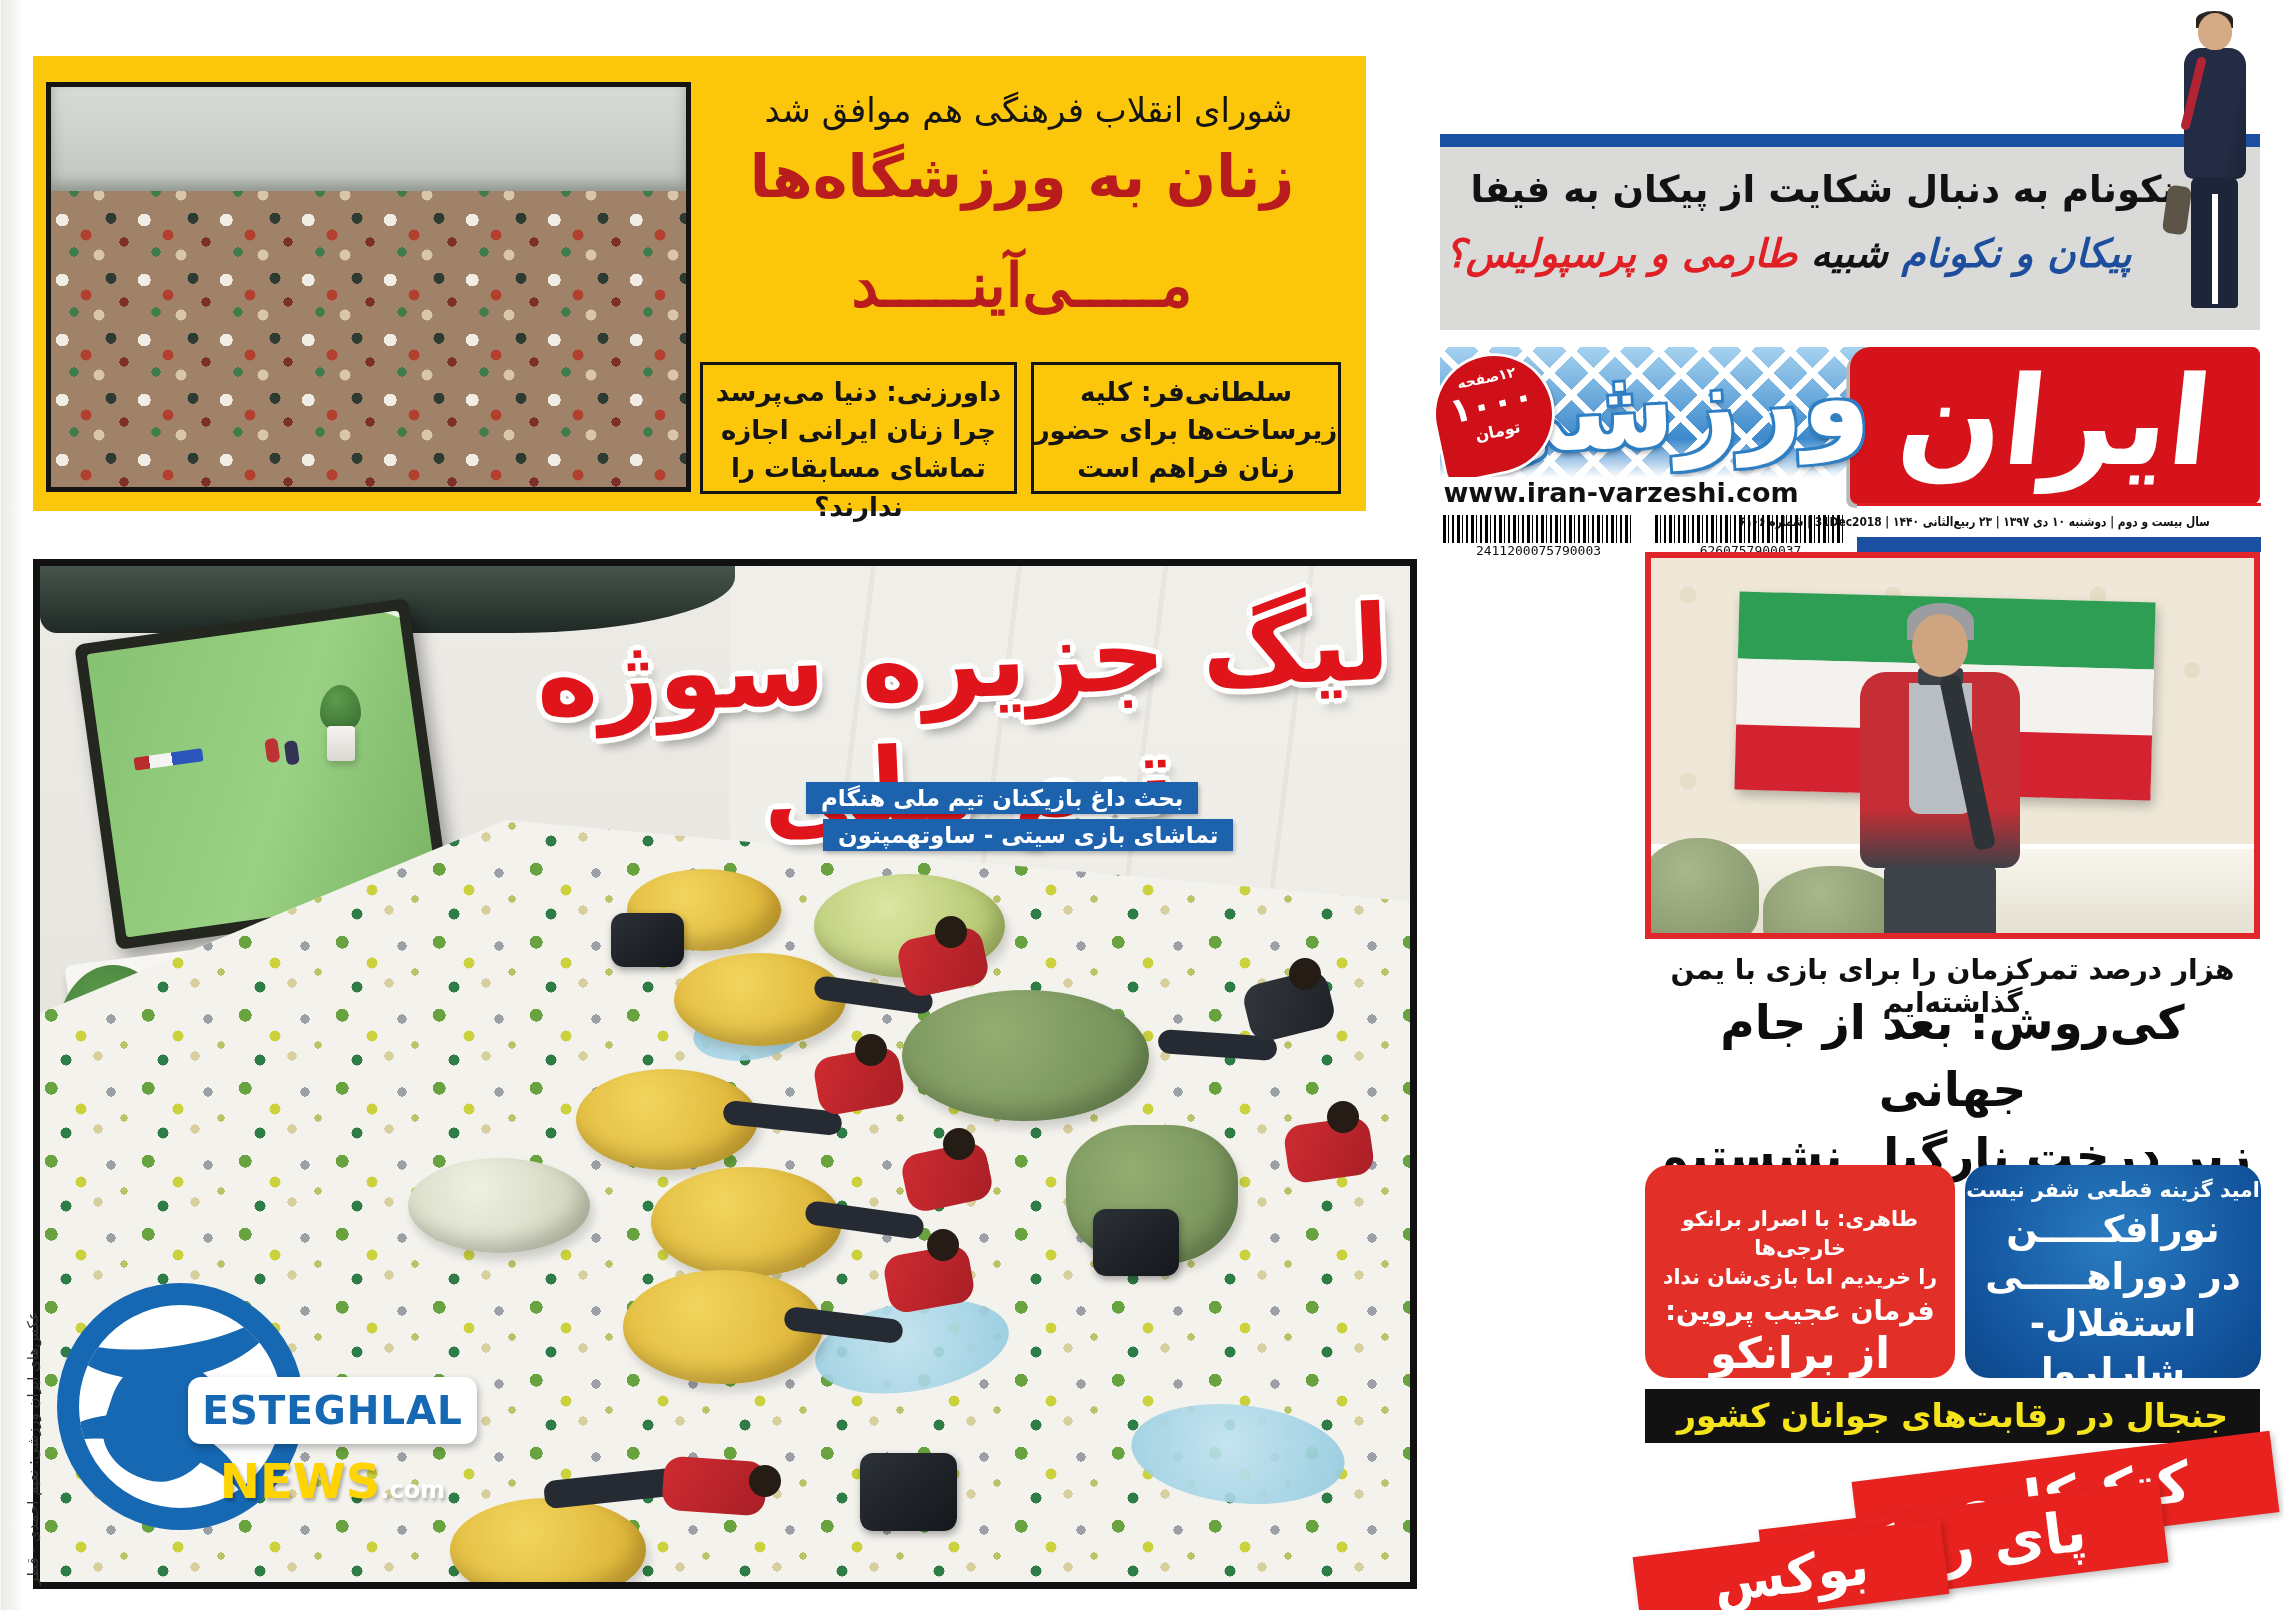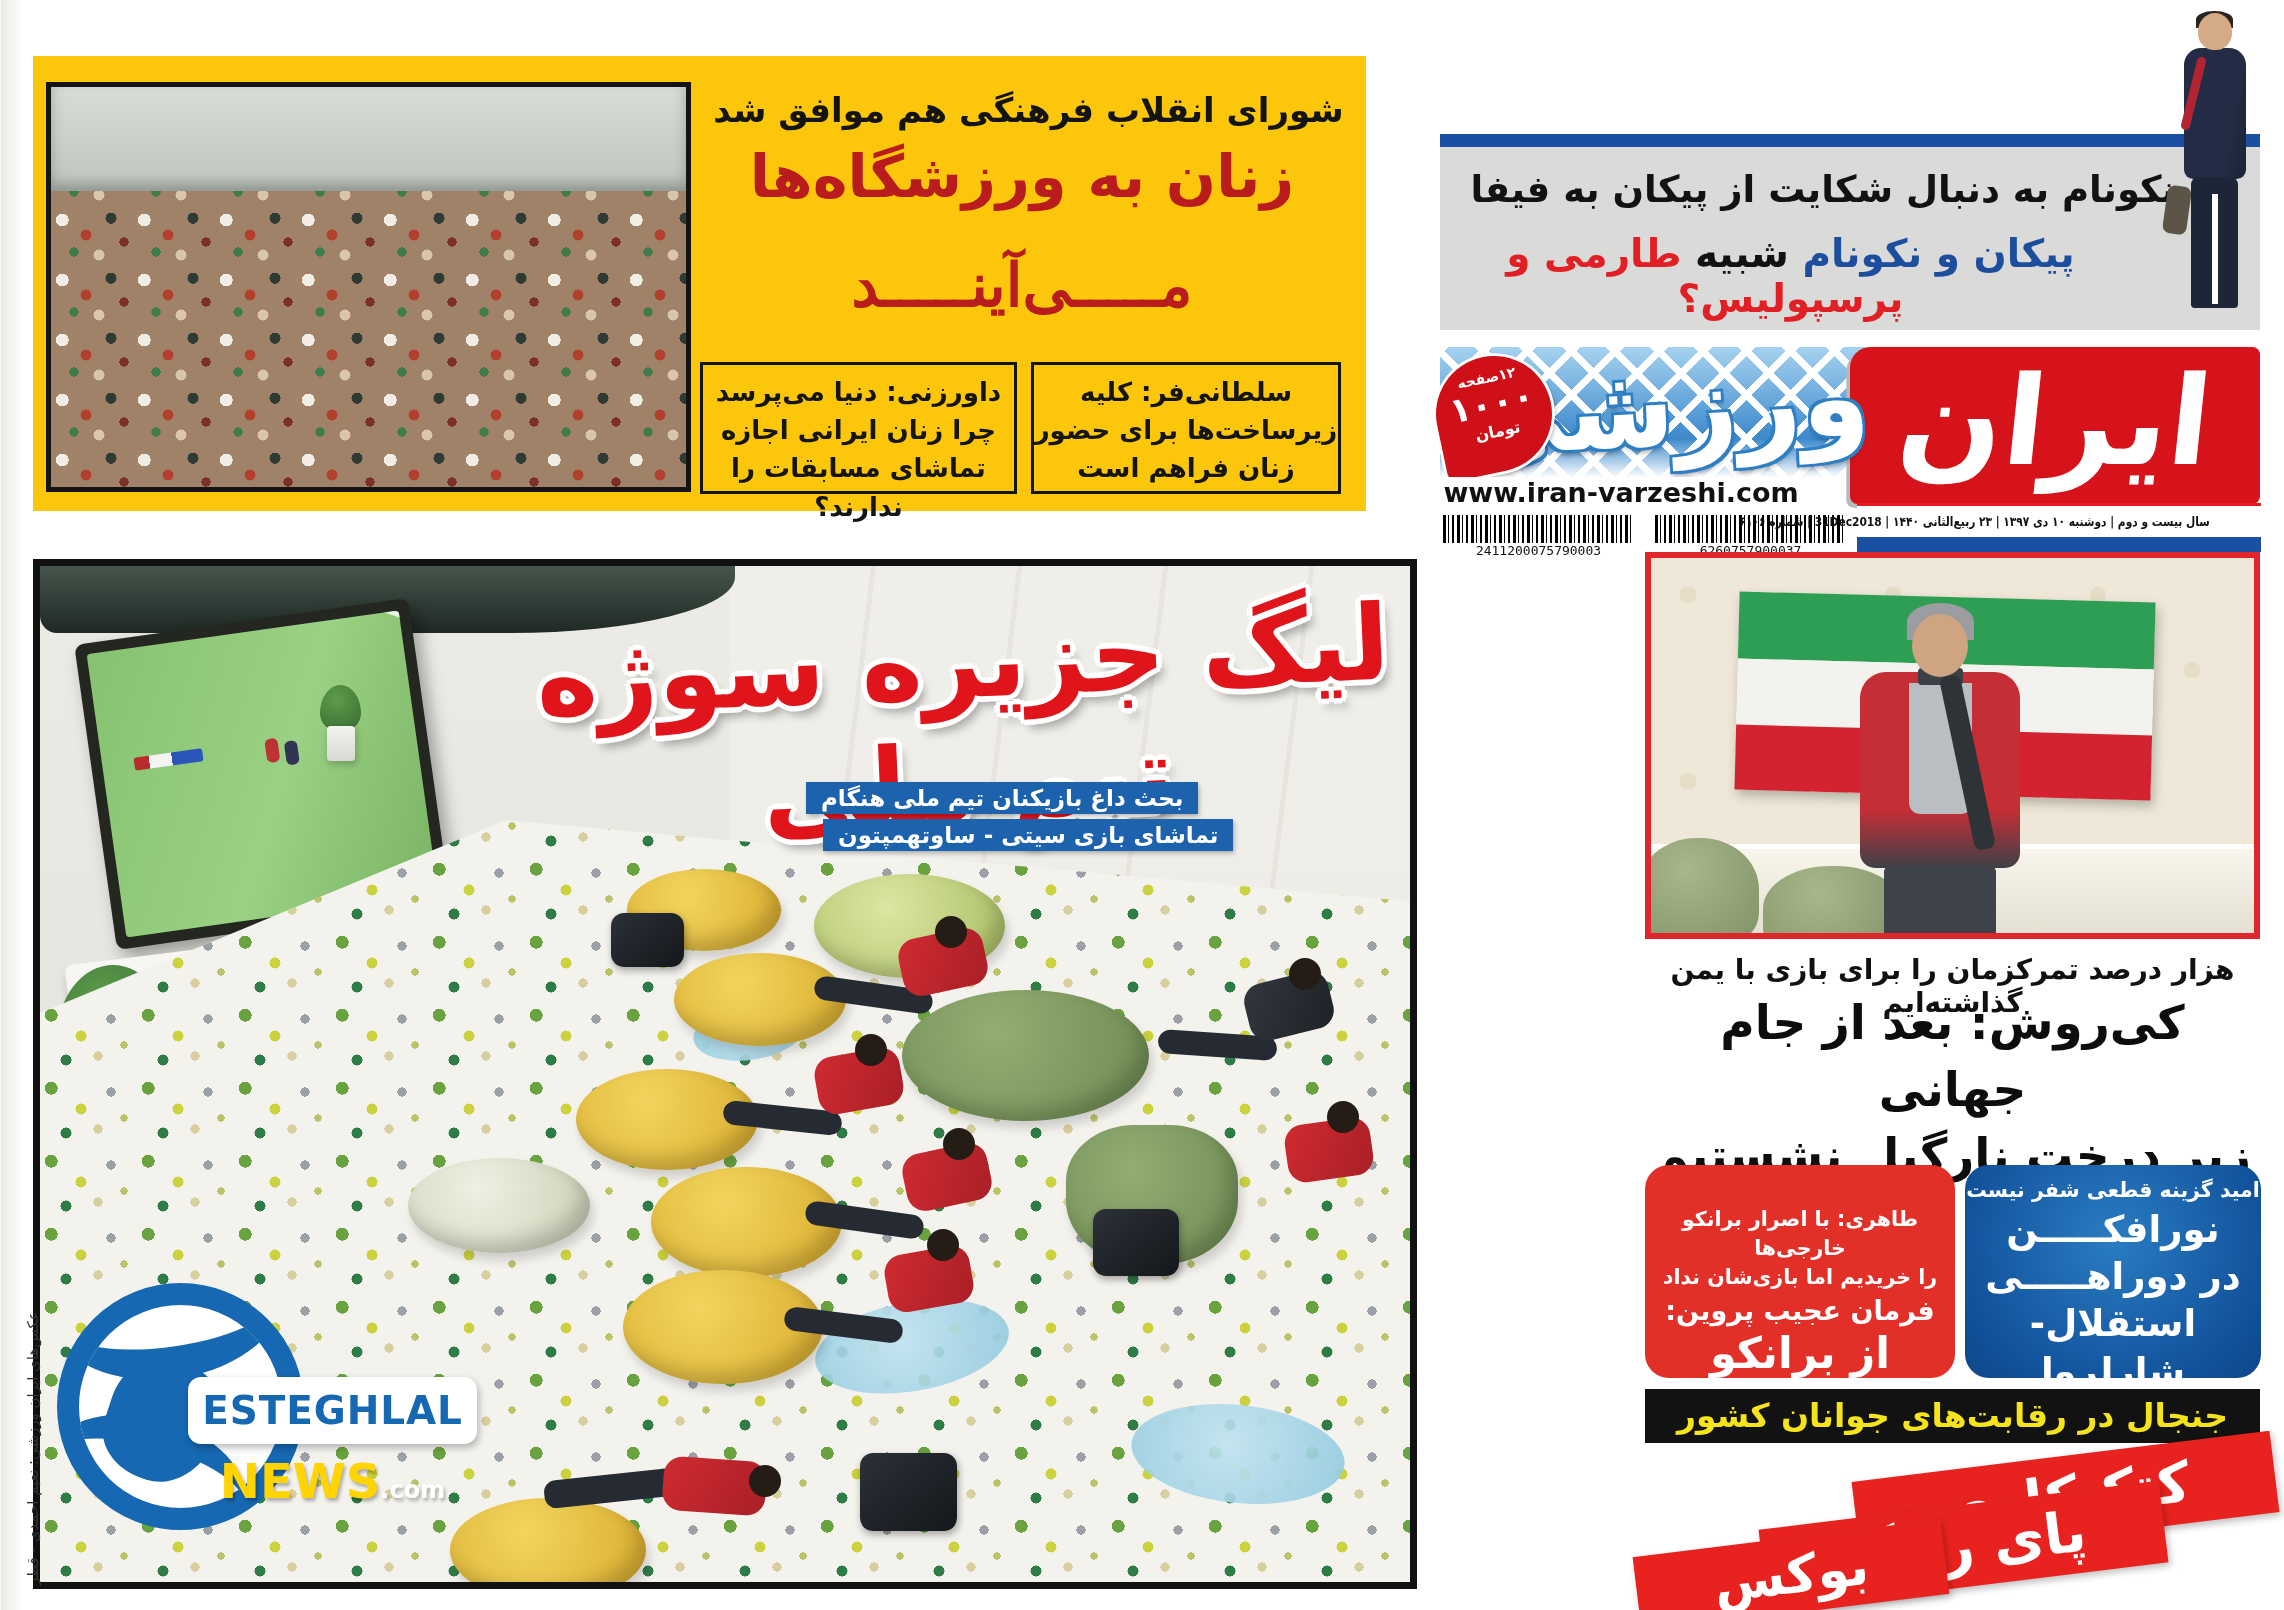--- a/index.html
+++ b/index.html
@@ -18,31 +18,31 @@
       radial-gradient(circle 5.6px at 35px 28px, #b3402f 97%, transparent),
       radial-gradient(circle 5.6px at 60px 11.2px, #2d3b33 97%, transparent),
       radial-gradient(circle 4.7px at 23px 45px, #3e7d4b 97%, transparent),
       radial-gradient(circle 5.6px at 48px 48px, #d9c6a8 97%, transparent),
       radial-gradient(circle 4.7px at 73px 35px, #7d2f2a 97%, transparent),
       #9f8268;
     background-size:82px 60px; }
   .crowd-top { left:0; top:0; width:100%; height:26%;
     background:linear-gradient(#d7dcd6,#bfc6bf);
     box-shadow:inset 0 -7.5px 13px rgba(0,0,0,.25); }
-  .w-kicker { left:671px; top:34px; width:649px; text-align:center; font-size:34px; font-weight:700; color:#141414; }
+  .w-kicker { left:671px; top:34px; width:649px; text-align:center; font-size:34px; font-weight:400; color:#141414; }
   .w-h1 { left:658px; top:86px; width:662px; text-align:center; font-size:59px; font-weight:900; color:#b91c1c; letter-spacing:-1.9px; }
   .w-h2 { left:658px; top:194px; width:662px; text-align:center; font-size:60px; font-weight:900; color:#b91c1c; letter-spacing:-1.9px;font-family:Liberation Serif, serif; }
   .w-sub { top:306px; height:132px; border:3.7px solid #141414; text-align:center;
     font-size:26px; font-weight:700; color:#151515; line-height:1.48; padding-top:7.5px; }
 
   
   .m-bluebar { left:1440px; top:134px; width:820px; height:13px; background:#1b4fa1; }
   .m-gray { left:1440px; top:147px; width:820px; height:183px; background:#dadad8; }
   .m-kicker { left:1450px; top:168px; width:746px; text-align:center; font-size:37px; font-weight:800; color:#121212; }
-  .m-sub { left:1413px; top:231px; width:755px; text-align:center; font-size:39px; font-weight:900; letter-spacing:-0.9px; }
+  .m-sub { left:1445px; top:231px; width:755px; text-align:left; font-size:39px; font-weight:900; letter-spacing:-0.9px;font-style:italic; }
   .m-sub .b { color:#1d4e9e; } .m-sub .k { color:#121212; } .m-sub .r { color:#e02025; }
   .diamond-band { left:1440px; top:347px; width:438px; height:131px;
     background:
       repeating-linear-gradient(45deg, transparent 0 24px, #ffffff 24px 31px),
       repeating-linear-gradient(-45deg, transparent 0 24px, #ffffff 24px 31px),
       linear-gradient(180deg,#a6d2ef 0%, #3c89cc 70%, #ffffff 100%); }
   .red-logo { left:1850px; top:347px; width:410px; height:157px; background:#d6131b;
     border-radius:20.5px 7.5px 7.5px 7.5px; box-shadow:-3.7px 3.7px 0 #b9b9b9; }
   .logo-iran { width:100%; text-align:center; line-height:149px; font-size:123px; font-weight:900;
     color:#ffffff; transform:skewX(-6deg); }

